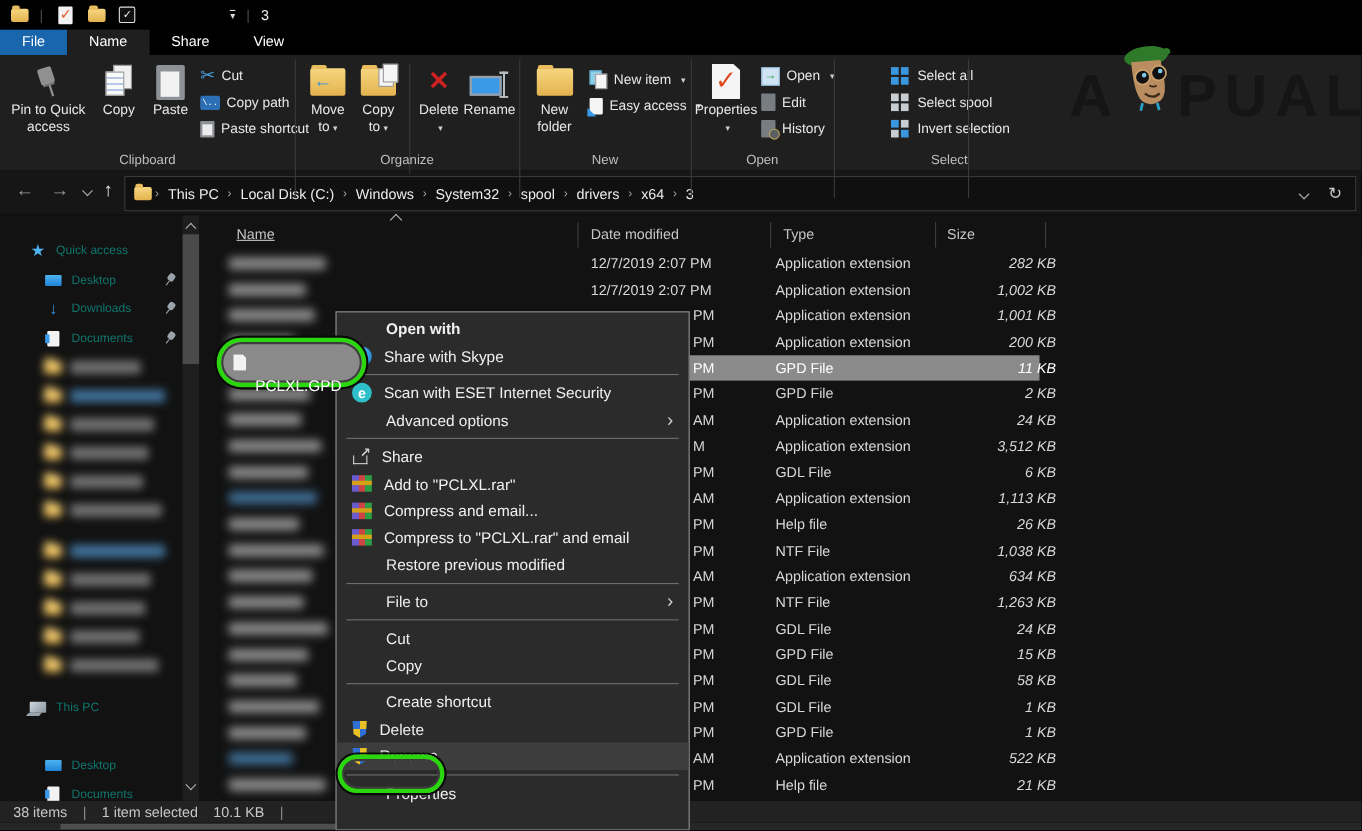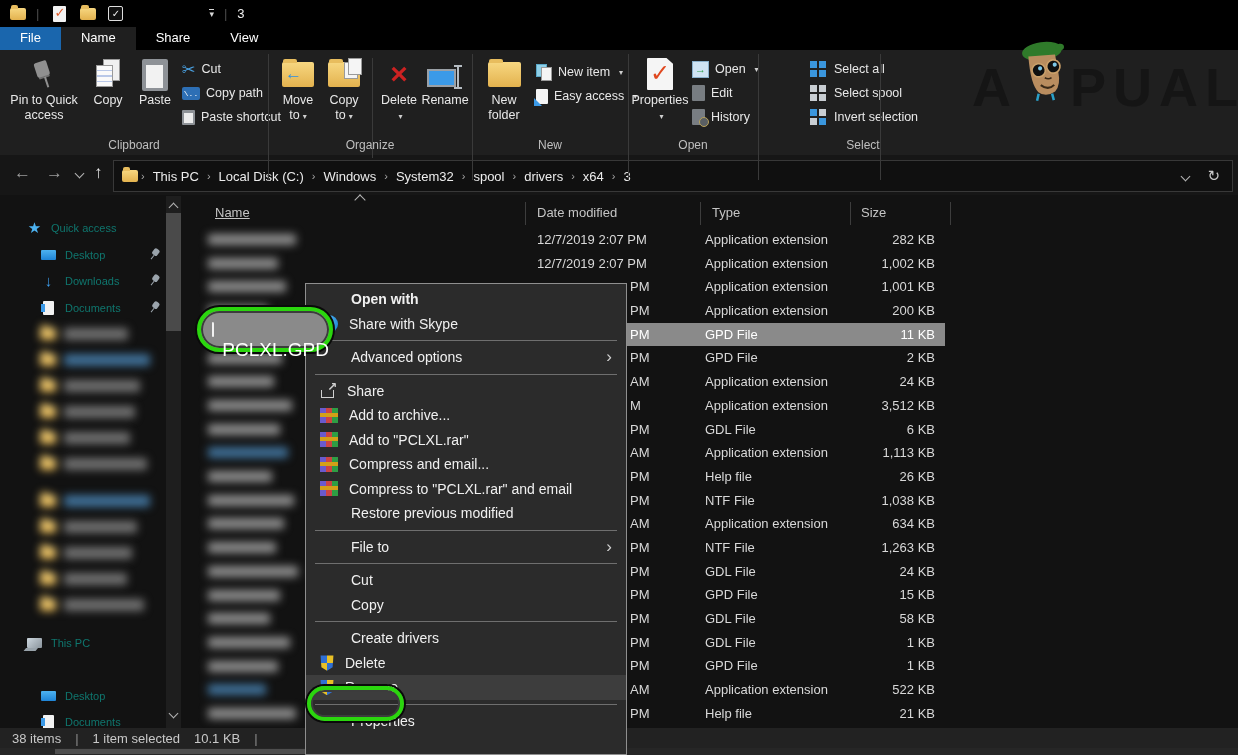--- a/index.html
+++ b/index.html
@@ -143,21 +143,21 @@
   .hsep{position:absolute;top:2px;width:1px;height:23px;background:#3d3d3d;}
   .sortcaret{position:absolute;left:171px;top:-4px;width:7px;height:7px;
              border-left:1.5px solid #b5b5b5;border-top:1.5px solid #b5b5b5;transform:rotate(45deg);}
   #rows{position:absolute;left:185px;top:228px;width:1053px;}
   .frow{position:relative;height:23.7px;line-height:23.7px;font-size:13px;color:#d8d8d8;}
   .frow .selbg{position:absolute;left:18px;right:293px;top:0;bottom:0;background:#8a8a8a;}
   .frow.selected{color:#fff;}
   .fdate{position:absolute;left:352px;}
   .fdate.frag{left:445px;}
   .ftype{position:absolute;left:520px;}
-  .fsize{position:absolute;right:303px;}
+  .fsize{position:absolute;right:278px;font-style:italic;}
   #nameblur{position:absolute;left:203px;top:228px;width:102px;height:498px;filter:blur(4.5px);z-index:6;}
   .nb{position:absolute;left:5px;background:#8c8c8c;height:11px;border-radius:2px;}
   
   .menu{position:absolute;left:305px;top:283px;width:322px;height:472px;background:#2b2b2b;
         border:1px solid #8f8f8f;box-sizing:border-box;z-index:40;padding-top:3px;overflow:hidden;}
   .menu-item{position:relative;height:24.5px;display:flex;align-items:center;font-size:14px;color:#f0f0f0;}
   .menu-item.bold{font-weight:bold;}
   .menu-item.hl{background:#3d3d3d;}
   .mi-icon{width:20px;height:20px;margin-left:14px;margin-right:11px;flex:none;
            display:flex;align-items:center;justify-content:center;position:relative;}
@@ -178,21 +178,21 @@
                background:linear-gradient(90deg,#6a5acd 0 6px,#cc4444 6px 12px,#2e9e44 12px 18px);}
   .winrar-icon::after{content:"";position:absolute;left:0;right:0;top:5px;height:4px;background:#d4a017;}
   .uac-shield-icon{width:14px;height:16px;
       clip-path:polygon(50% 100%,10% 78%,4% 4%,96% 4%,90% 78%);
       background:conic-gradient(#e8c026 0 25%,#2f6fd4 25% 50%,#e8c026 50% 75%,#2f6fd4 75% 100%);}
   
   .oval{position:absolute;border:4px solid #2bd60e;box-sizing:border-box;
         box-shadow:0 0 0 2px #0a0a0a,inset 0 0 0 2px #3c3c3c;}
   #oval-file{left:197px;top:307px;width:136px;height:45px;border-radius:23px;background:#8a8a8a;
              display:flex;align-items:center;padding-left:11px;gap:8px;z-index:60;}
-  #oval-file .fname{color:#fff;font-size:19px;margin-top:40px;}
+  #oval-file .fname{color:#fff;font-size:14px;margin-top:40px;}
   #oval-rename{left:307px;top:686px;width:97px;height:35px;border-radius:18px;z-index:60;}
   
   .statusbar{position:absolute;left:0;top:728px;width:100%;height:20px;background:#222;z-index:10;
              display:flex;align-items:center;gap:14px;padding-left:12px;font-size:13px;color:#c8c8c8;}
   .sdiv{color:#8a8a8a;}
   .hscroll{position:absolute;left:0;top:748px;width:100%;height:7px;background:#262626;z-index:10;}
   .hthumb{position:absolute;left:55px;top:1px;width:500px;height:5px;background:#4e4e4e;}
   
   .watermark{position:absolute;left:972px;top:38px;display:flex;align-items:flex-start;z-index:2;
              font-size:54px;font-weight:800;color:#151515;letter-spacing:7px;line-height:70px;}
@@ -684,35 +684,35 @@
       <div class="menu-item bold">
         <span class="mi-icon "></span>
         <span class="mi-label">Open with</span>
       </div>
       <div class="menu-item">
         <span class="mi-icon skype-icon"></span>
         <span class="mi-label">Share with Skype</span>
       </div>
       <div class="menu-sep"></div>
       <div class="menu-item">
+        <span class="mi-icon eset-icon"></span>
+        <span class="mi-label">Scan with ESET Internet Security</span>
+      </div>
+      <div class="menu-item">
         <span class="mi-icon "></span>
         <span class="mi-label">Advanced options</span>
         <span class="mi-arrow">›</span>
       </div>
       <div class="menu-sep"></div>
       <div class="menu-item">
         <span class="mi-icon share-icon"></span>
         <span class="mi-label">Share</span>
       </div>
       <div class="menu-item">
         <span class="mi-icon winrar-icon"></span>
-        <span class="mi-label">Add to archive...</span>
-      </div>
-      <div class="menu-item">
-        <span class="mi-icon winrar-icon"></span>
         <span class="mi-label">Add to "PCLXL.rar"</span>
       </div>
       <div class="menu-item">
         <span class="mi-icon winrar-icon"></span>
         <span class="mi-label">Compress and email...</span>
       </div>
       <div class="menu-item">
         <span class="mi-icon winrar-icon"></span>
         <span class="mi-label">Compress to "PCLXL.rar" and email</span>
       </div>
@@ -731,21 +731,21 @@
         <span class="mi-icon "></span>
         <span class="mi-label">Cut</span>
       </div>
       <div class="menu-item">
         <span class="mi-icon "></span>
         <span class="mi-label">Copy</span>
       </div>
       <div class="menu-sep"></div>
       <div class="menu-item">
         <span class="mi-icon "></span>
-        <span class="mi-label">Create drivers</span>
+        <span class="mi-label">Create shortcut</span>
       </div>
       <div class="menu-item">
         <span class="mi-icon uac-shield-icon"></span>
         <span class="mi-label">Delete</span>
       </div>
       <div class="menu-item hl">
         <span class="mi-icon uac-shield-icon"></span>
         <span class="mi-label">Rename</span>
       </div>
       <div class="menu-sep"></div>

